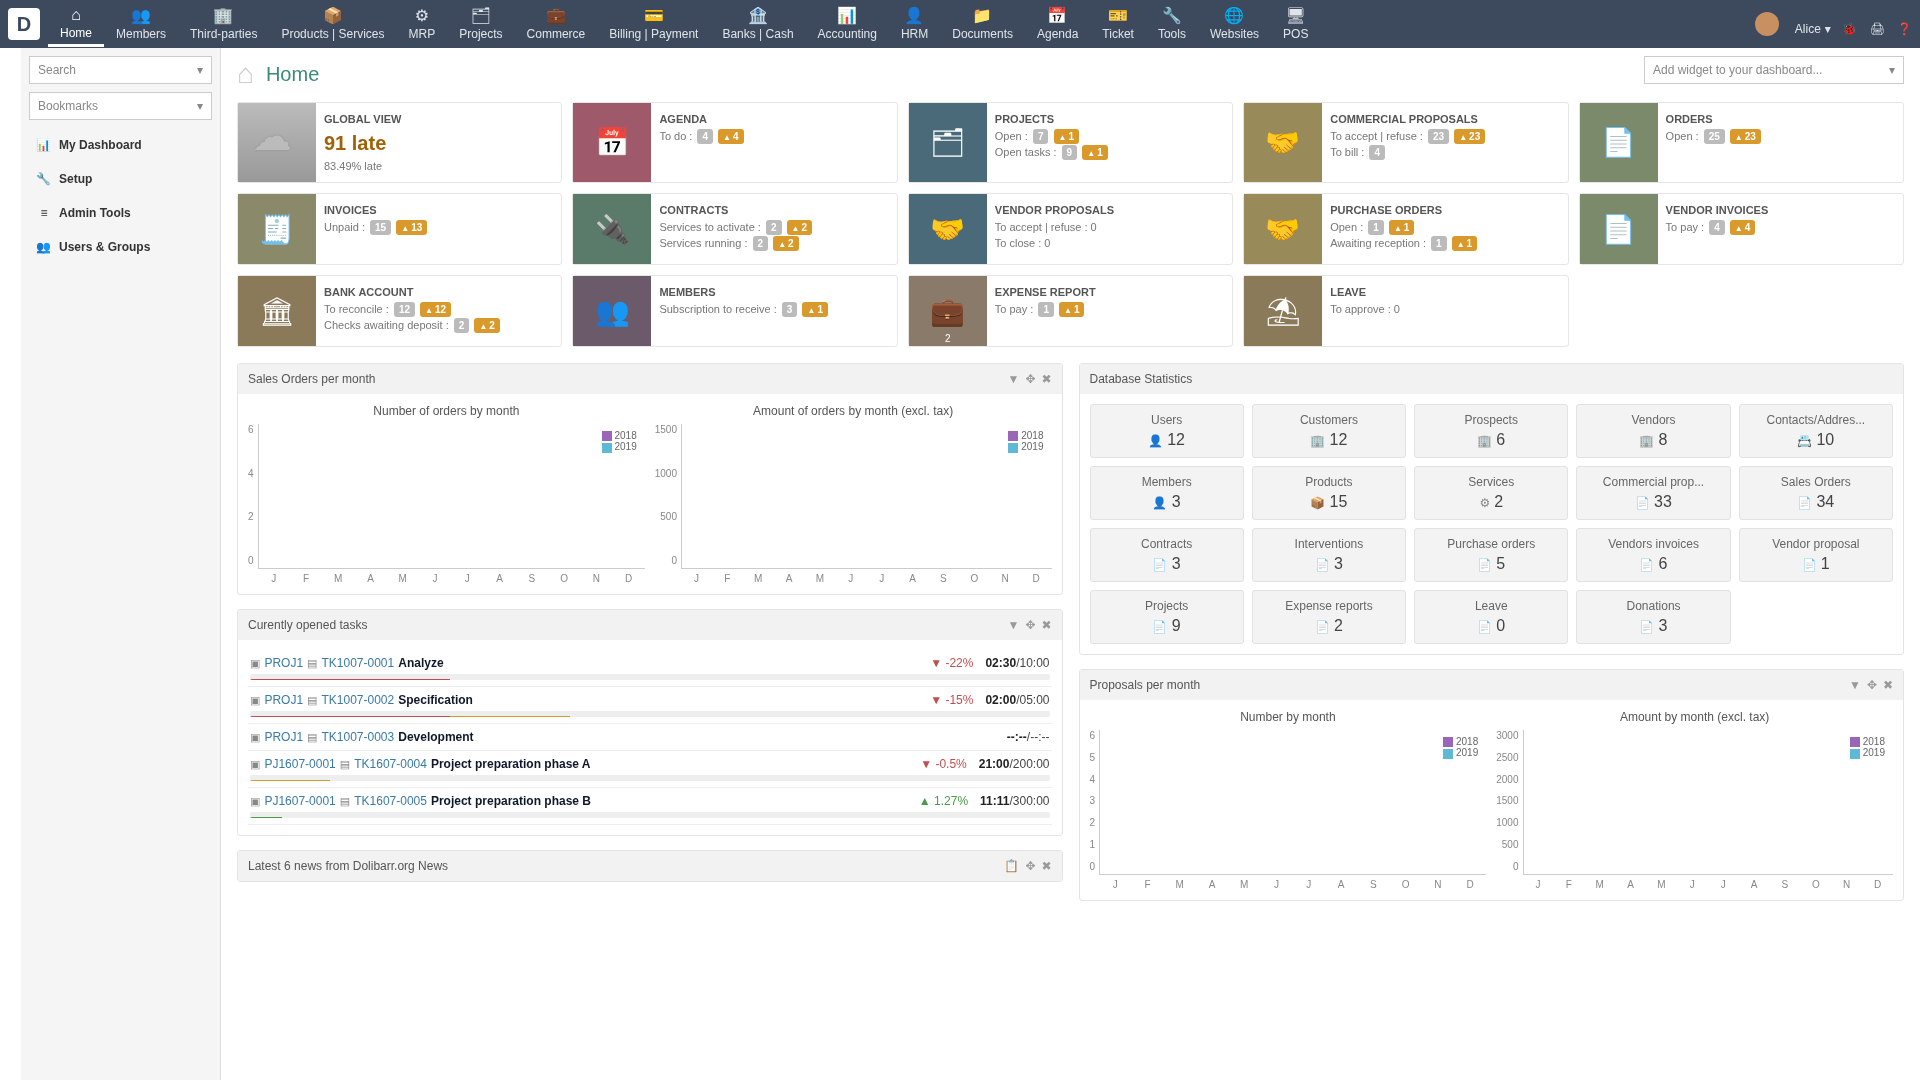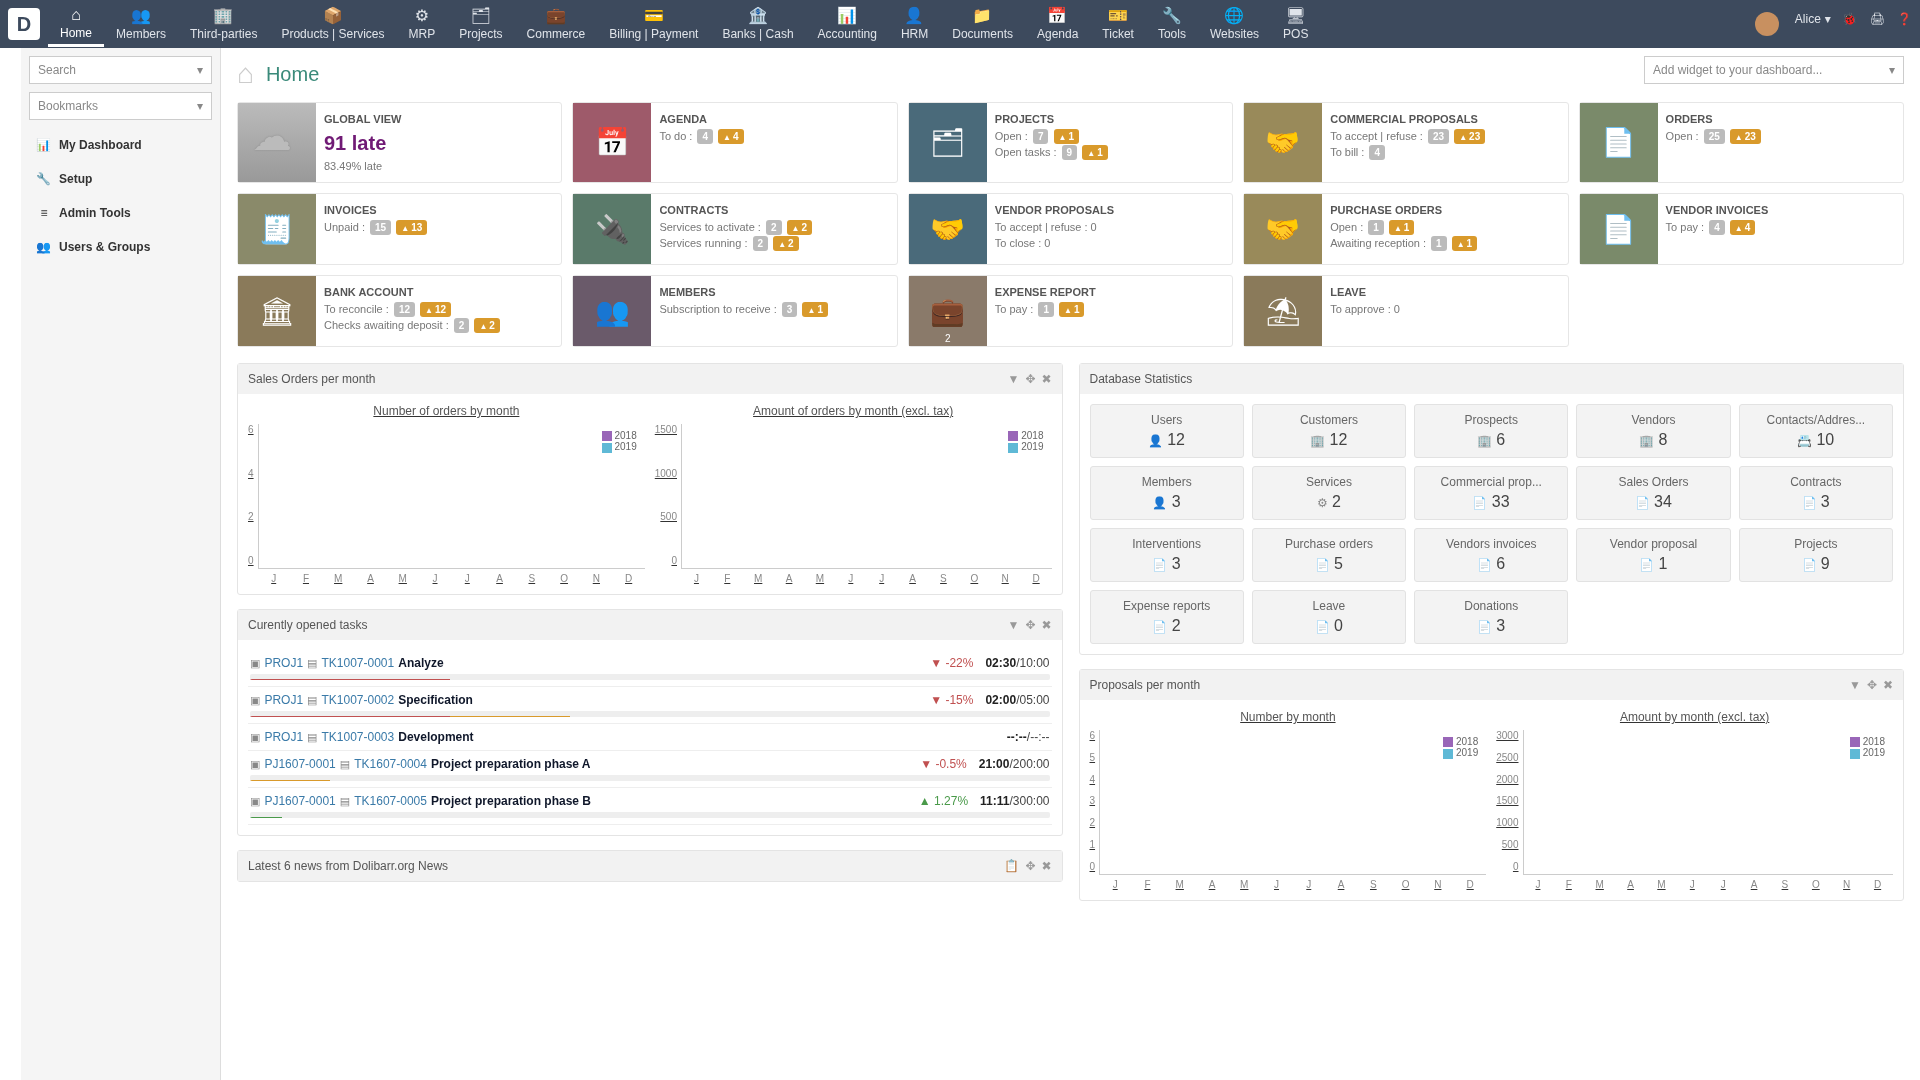--- a/index.html
+++ b/index.html
@@ -5,21 +5,21 @@
 * { margin:0; padding:0; box-sizing:border-box; font-family:Arial,Helvetica,sans-serif; }
 body { background:#fff; font-size:12px; color:#333; width:1920px; height:1080px; overflow:hidden; }
 
 
 .topnav { background:#3d4a5d; color:#fff; height:48px; display:flex; align-items:center; padding:0 8px; }
 .logo { width:32px; height:32px; background:#fff; color:#3d4a5d; font-weight:bold; font-size:20px; display:flex; align-items:center; justify-content:center; border-radius:4px; margin-right:8px; }
 .navitems { display:flex; }
 .navitem { text-align:center; padding:4px 12px; cursor:pointer; color:#e0e4ea; }
 .navitem .ic { font-size:16px; display:block; margin-bottom:2px; }
 .navitem.active { border-bottom:3px solid #fff; color:#fff; }
-.navright { margin-left:auto; display:flex; align-items:flex-start; gap:12px; color:#e0e4ea; }
+.navright { margin-left:auto; display:flex; align-items:flex-end; gap:12px; color:#e0e4ea; }
 .avatar { width:24px; height:24px; border-radius:50%; background:#c89060; display:inline-block; vertical-align:middle; margin-right:4px; }
 .caret::after { content:"▾"; margin-left:4px; }
 
 
 .page { display:flex; height:calc(100% - 48px);padding-left:21px; }
 .sidebar { width:200px; background:#f5f5f5; border-right:1px solid #ddd; padding:8px; }
 .sb-select { width:100%; background:#fff; border:1px solid #ccc; padding:6px 8px; color:#888; margin-bottom:8px; position:relative; }
 .sb-select::after { content:"▾"; position:absolute; right:8px; color:#888; }
 .sb-link { display:block; padding:10px 6px; color:#333; font-weight:bold; }
 .sb-ic { display:inline-block; width:18px; text-align:center; margin-right:6px; }
@@ -29,21 +29,21 @@
 .titlebar .home-ic { font-size:28px; color:#ccc; margin-right:12px; }
 .titlebar h1 { font-size:20px; color:#3a8a7a; font-weight:normal; }
 .add-widget { margin-left:auto; width:260px; }
 
 
 .kpi-grid { display:grid; grid-template-columns:repeat(5,1fr); gap:10px; margin-bottom:16px; }
 .kpi { display:flex; border:1px solid #e6e6e6; border-radius:3px; min-height:72px; background:#fff; }
 .kpi-ic { width:78px; display:flex; align-items:center; justify-content:center; color:#fff; font-size:28px; }
 .kpi-body { padding:8px; flex:1; line-height:1.5; }
 .kpi-title { font-weight:bold; color:#555; font-size:11px; }
-.kpi-big { font-size:20px; font-weight:bold; color:#701a75; }
+.kpi-big { font-size:20px; font-weight:bold; color:#a16207; }
 .kpi-sub { color:#777; font-size:11px; }
 .badge { display:inline-block; background:#bbb; color:#fff; border-radius:3px; padding:0 5px; font-size:10px; font-weight:bold; margin:0 2px; }
 .warn { display:inline-block; background:#d99a2b; color:#fff; border-radius:3px; padding:0 5px; font-size:10px; font-weight:bold; }
 .warn::before { content:"▲"; font-size:8px; margin-right:2px; }
 
 
 .cols { display:flex; gap:16px; }
 .col-left { flex:1; min-width:0; }
 .col-right { flex:1; min-width:0; }
 .panel { border:1px solid #e4e4e4; border-radius:3px; margin-bottom:14px; background:#fff; }
@@ -53,21 +53,21 @@
 .panel-body { padding:10px; }
 
 
 .stats-grid { display:grid; grid-template-columns:repeat(5,1fr); gap:8px; }
 .stat { background:#f3f3f3; border:1px solid #e2e2e2; border-radius:3px; text-align:center; padding:8px 4px; }
 .stat .lbl { color:#666; font-size:12px; white-space:nowrap; overflow:hidden; text-overflow:ellipsis; }
 .stat .val { font-size:16px; margin-top:4px; color:#444; }
 .stat .val .sic { color:#888; font-size:12px; margin-right:4px; }
 
 
-.chart-pair { display:flex; gap:10px;text-decoration:underline; }
+.chart-pair { display:flex; gap:10px; }
 .chart-box { flex:1; }
 .chart-title { text-align:center; color:#555; margin-bottom:6px; font-size:12px; }
 .chart-area { display:flex; height:160px; }
 .y-axis { display:flex; flex-direction:column; justify-content:space-between; align-items:flex-end; padding:0 4px 18px 0; color:#888; font-size:10px; height:100%; }
 .plot { flex:1; display:flex; flex-direction:column; }
 .plot-bars { flex:1; border-left:1px solid #ccc; border-bottom:1px solid #ccc; display:flex; align-items:flex-end; gap:2px; padding:0 2px; position:relative; }
 .bar-group { flex:1; display:flex; align-items:flex-end; justify-content:center; gap:2px; }
 .bar { width:10px; }
 .bar.y18 { background:#9966b8; }
 .bar.y19 { background:#5fb9d6; }
@@ -560,20 +560,24 @@
               </div>
               <div class="stat">
                 <div class="lbl">Contacts/Addres...</div>
                 <div class="val"><span class="sic">📇</span>10</div>
               </div>
               <div class="stat">
                 <div class="lbl">Members</div>
                 <div class="val"><span class="sic">👤</span>3</div>
               </div>
               <div class="stat">
+                <div class="lbl">Products</div>
+                <div class="val"><span class="sic">📦</span>15</div>
+              </div>
+              <div class="stat">
                 <div class="lbl">Services</div>
                 <div class="val"><span class="sic">⚙</span>2</div>
               </div>
               <div class="stat">
                 <div class="lbl">Commercial prop...</div>
                 <div class="val"><span class="sic">📄</span>33</div>
               </div>
               <div class="stat">
                 <div class="lbl">Sales Orders</div>
                 <div class="val"><span class="sic">📄</span>34</div>

